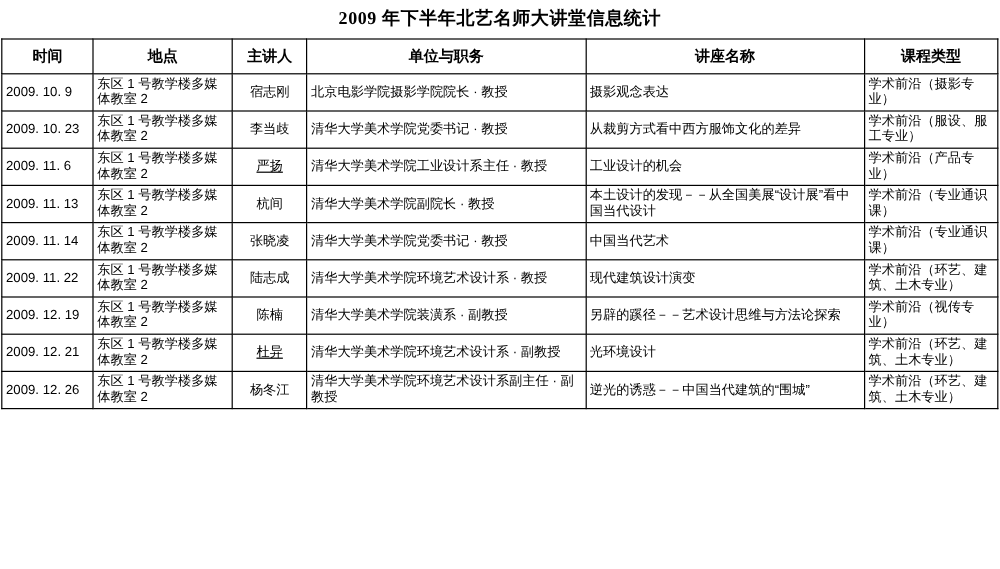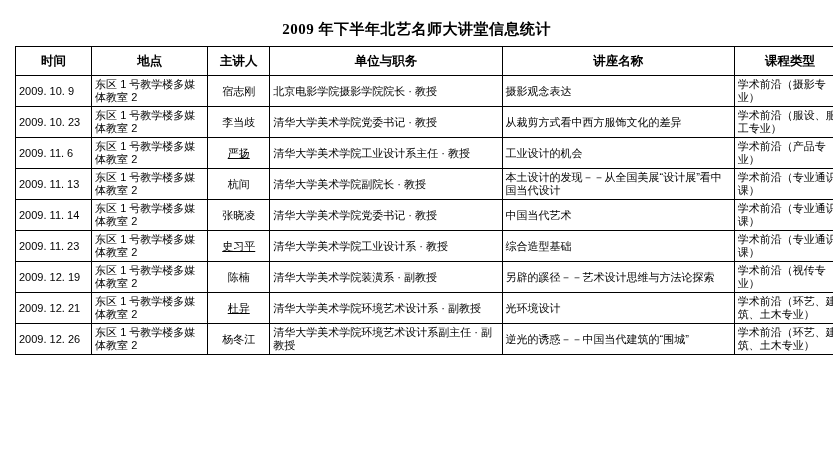--- a/index.html
+++ b/index.html
@@ -12,21 +12,21 @@
     height: 474px;
     font-family: "Liberation Sans", "DejaVu Sans", sans-serif;
     color: #000000;
     overflow: hidden;
   }
   .page {
     width: 833px;
     height: 342px;
     position: relative;
     box-sizing: border-box;
-    padding: 14px;
+    padding: 0;
   }
   .doc-title {
     text-align: center;
     font-size: 15px;
     font-weight: bold;
     font-family: "Liberation Serif", "DejaVu Serif", serif;
     padding: 6px 0 7px 0;
     letter-spacing: 0.5px;
   }
   table.info-table {
@@ -159,26 +159,26 @@
         </tr>
         <tr class="row-h">
           <td class="time">2009. 11. 14</td>
           <td class="place">东区 1 号教学楼多媒体教室 2</td>
           <td class="speaker"><span>张晓凌</span></td>
           <td class="unit">清华大学美术学院党委书记 · 教授</td>
           <td class="lecture">中国当代艺术</td>
           <td class="type">学术前沿（专业通识课）</td>
         </tr>
         <tr class="row-h">
-          <td class="time">2009. 11. 23</td>
-          <td class="place">东区 1 号教学楼多媒体教室 2</td>
-          <td class="speaker"><span class="ul">史习平</span></td>
-          <td class="unit">清华大学美术学院工业设计系 · 教授</td>
-          <td class="lecture">综合造型基础</td>
-          <td class="type">学术前沿（专业通识课）</td>
+          <td class="time">2009. 11. 22</td>
+          <td class="place">东区 1 号教学楼多媒体教室 2</td>
+          <td class="speaker"><span>陆志成</span></td>
+          <td class="unit">清华大学美术学院环境艺术设计系 · 教授</td>
+          <td class="lecture">现代建筑设计演变</td>
+          <td class="type">学术前沿（环艺、建筑、土木专业）</td>
         </tr>
         <tr class="row-h">
           <td class="time">2009. 12. 19</td>
           <td class="place">东区 1 号教学楼多媒体教室 2</td>
           <td class="speaker"><span>陈楠</span></td>
           <td class="unit">清华大学美术学院装潢系 · 副教授</td>
           <td class="lecture">另辟的蹊径－－艺术设计思维与方法论探索</td>
           <td class="type">学术前沿（视传专业）</td>
         </tr>
         <tr class="row-h">

